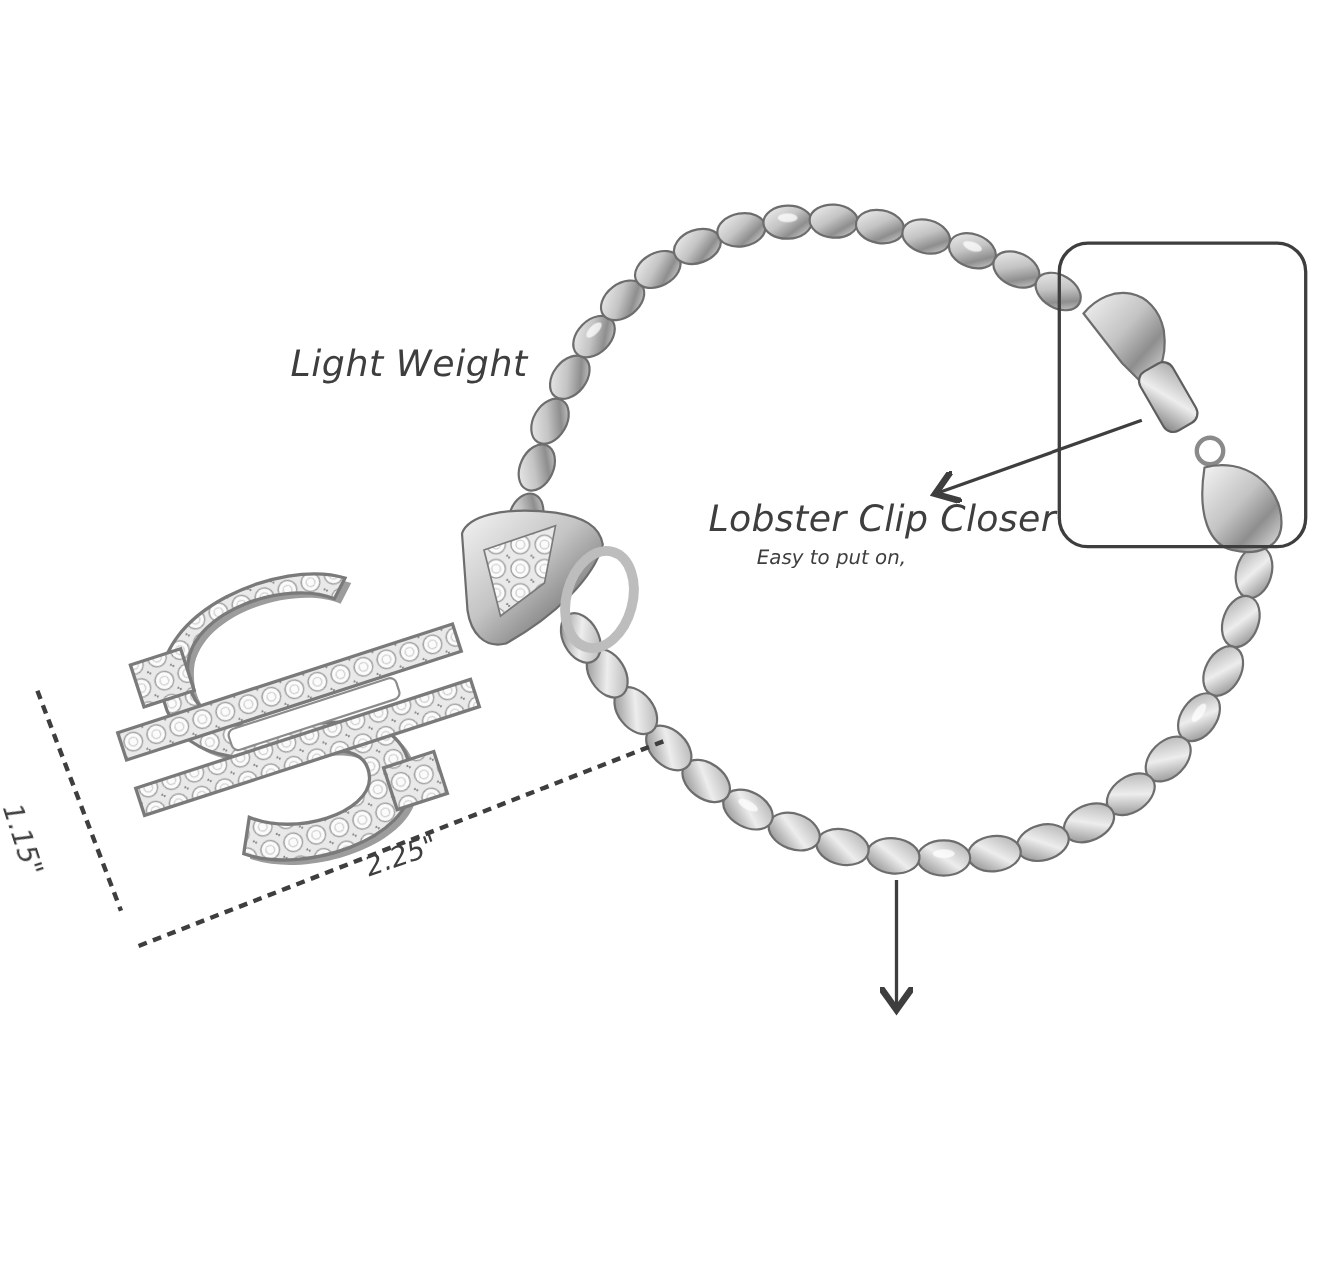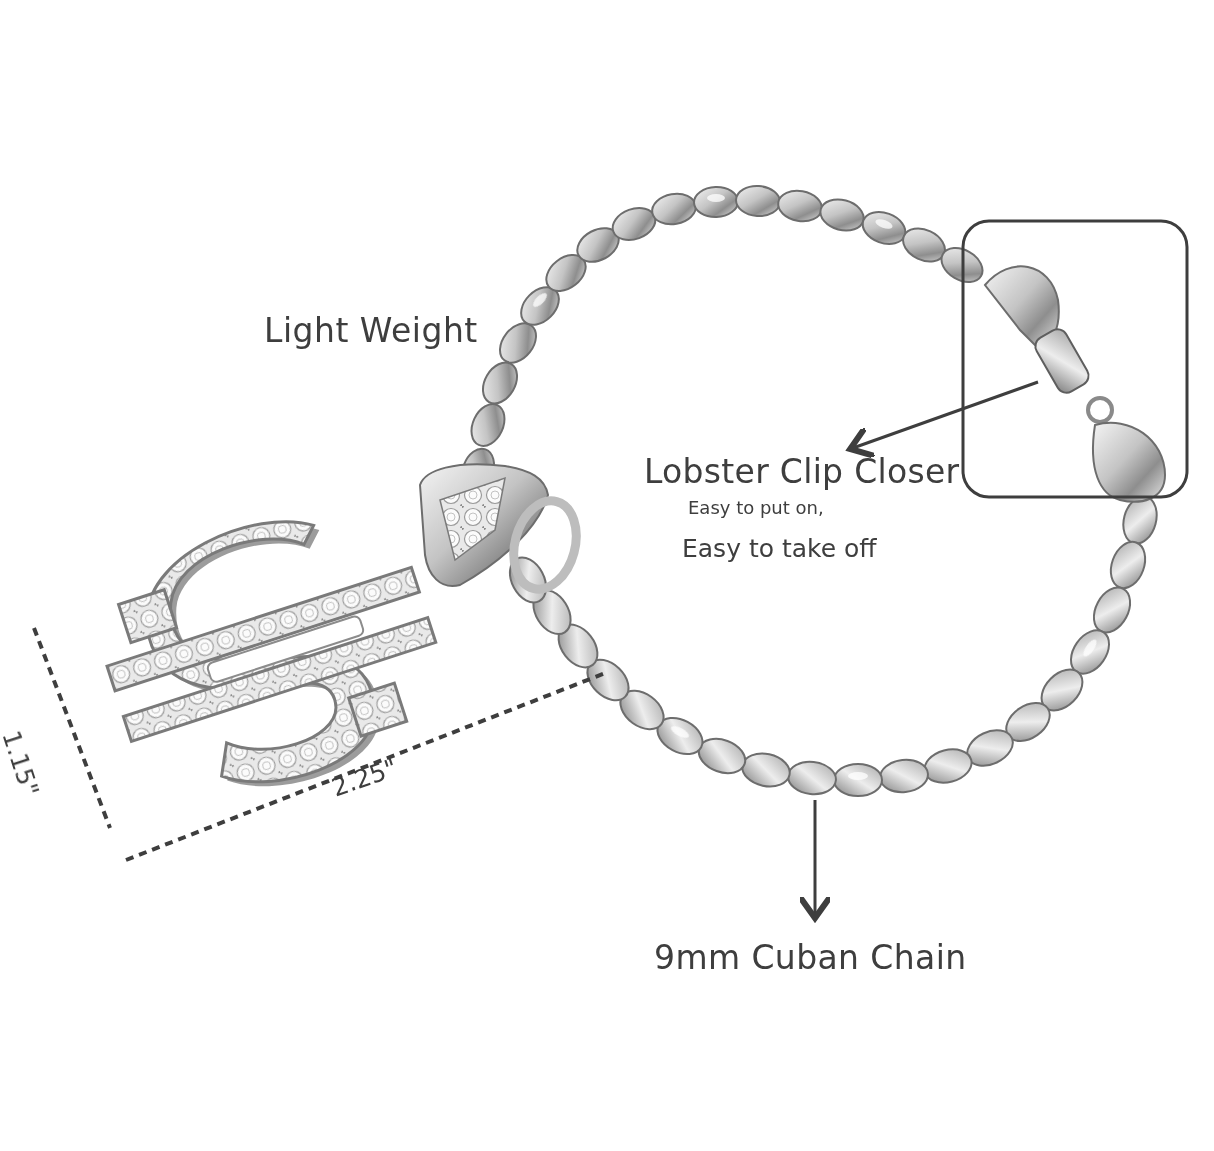--- a/index.html
+++ b/index.html
@@ -1,17 +1,17 @@
 <!DOCTYPE html>
 <html><head>
   <meta charset="utf-8">
   <style>
     html, body { margin: 0; padding: 0; background: #ffffff; }
     body { width: 1214px; height: 1151px; position: relative; overflow: hidden; font-family: "DejaVu Sans", sans-serif; }
-    .stage { position: absolute; left: 0; top: 0; width: 1214px; height: 1151px; }
+    .stage { position: absolute; left: 0; top: 0; width: 1214px; height: 1151px; font-style: italic; }
     svg.art { position: absolute; left: 0; top: 0; }
     .label { position: absolute; color: #3e3e3e; white-space: nowrap; font-family: "DejaVu Sans", sans-serif; }
     .label-light-weight { left: 264px; top: 311px; font-size: 33px; letter-spacing: 0.5px; }
     .label-lobster { left: 644px; top: 452px; font-size: 33px; letter-spacing: 0.3px; text-align: right; }
     .label-easy1 { left: 688px; top: 497px; font-size: 18px; }
     .label-easy2 { left: 682px; top: 534px; font-size: 25px; }
     .label-chain { left: 654px; top: 938px; font-size: 33px; letter-spacing: 0.4px; }
     .label-width { left: 328px; top: 775px; font-size: 25px; transform: rotate(-19deg); transform-origin: left top; }
     .label-height { left: 24px; top: 727px; font-size: 25px; transform: rotate(72deg); transform-origin: left top; }
   </style>
@@ -131,17 +131,15 @@
 
     <line x1="815" y1="800" x2="815" y2="915" stroke="#3e3e3e" stroke-width="3" marker-end="url(#arrowhead)"></line>
 
     <line x1="34" y1="628" x2="110" y2="828" stroke="#3e3e3e" stroke-width="4" stroke-dasharray="8 6"></line>
     <line x1="126" y1="860" x2="608" y2="672" stroke="#3e3e3e" stroke-width="4" stroke-dasharray="8 6"></line>
   </svg>
 
   <div class="label label-light-weight">Light Weight</div>
   <div class="label label-lobster">Lobster Clip Closer</div>
   <div class="label label-easy1">Easy to put on,</div>
-  <div class="label label-easy2">Easy to take off</div>
-  <div class="label label-chain">9mm Cuban Chain</div>
   <div class="label label-width">2.25"</div>
   <div class="label label-height">1.15"</div>
 </div>
 
 </body></html>

